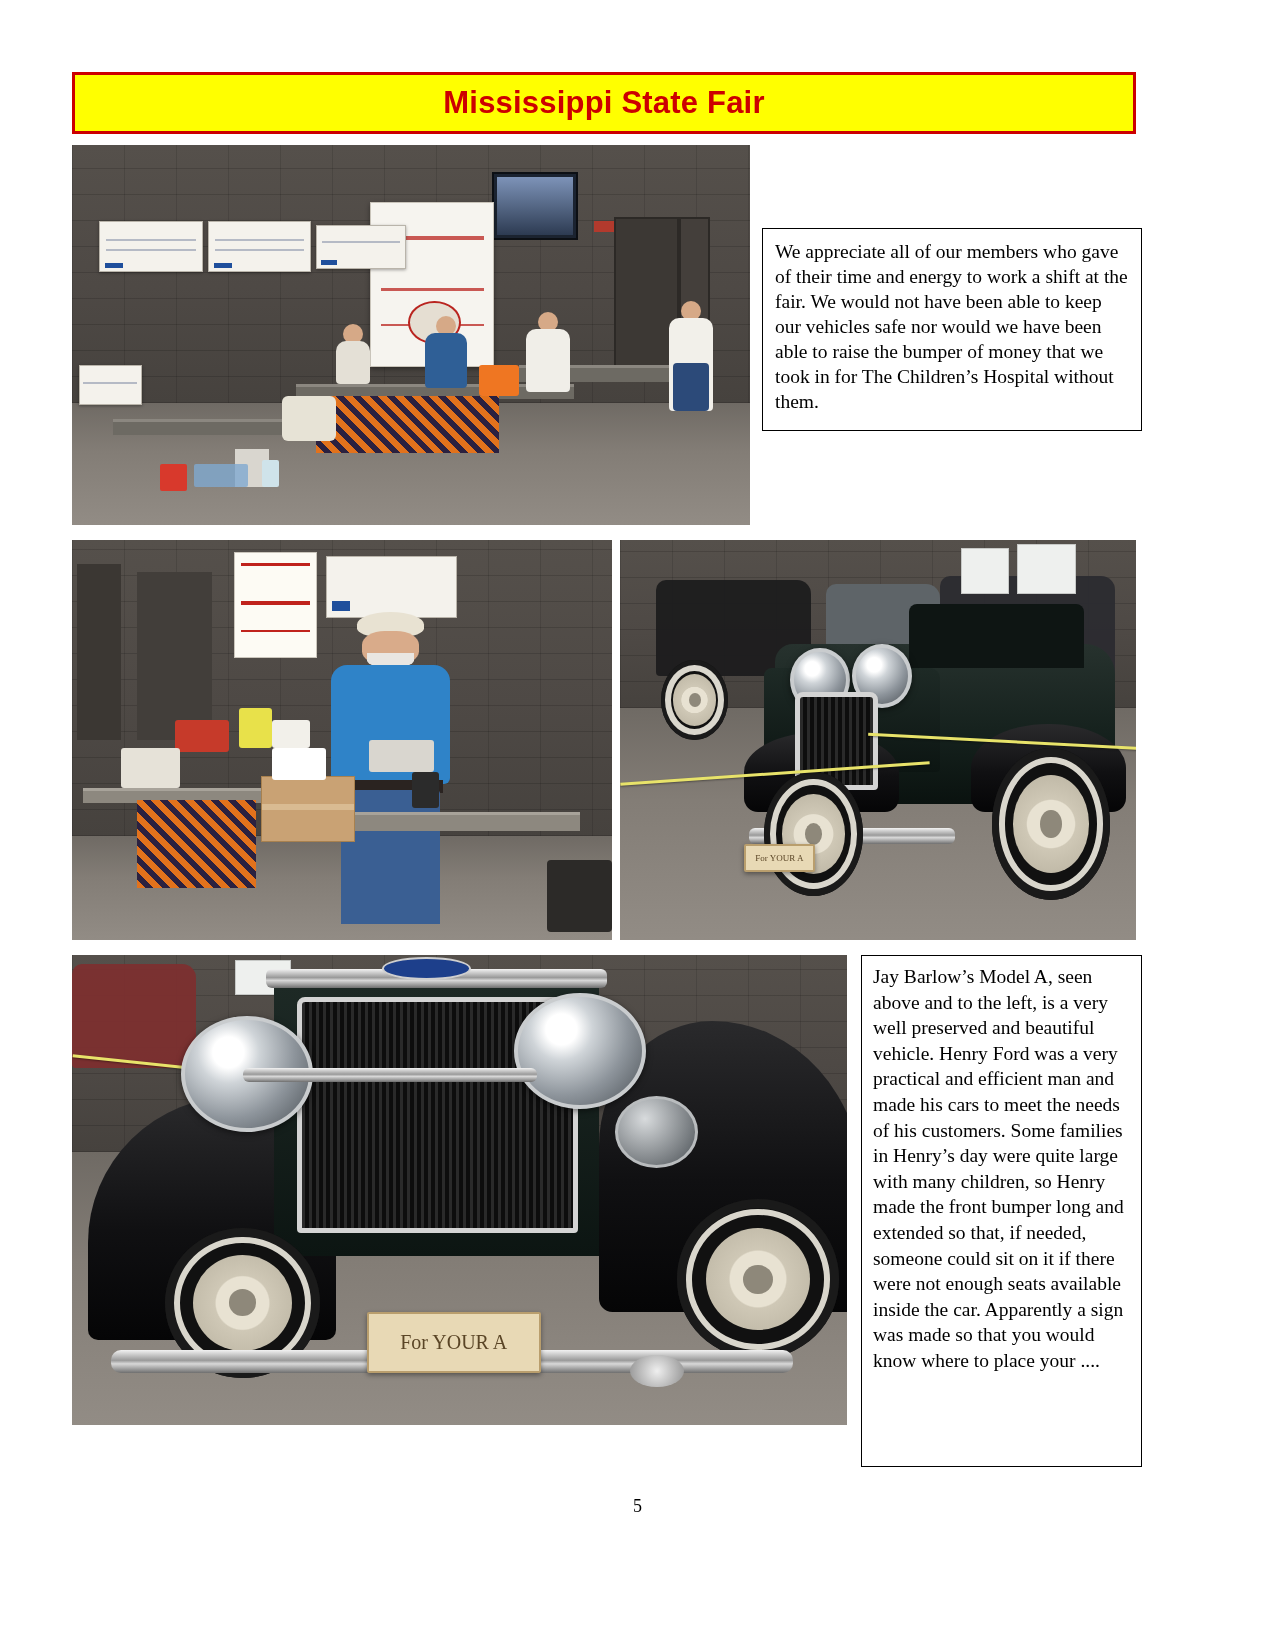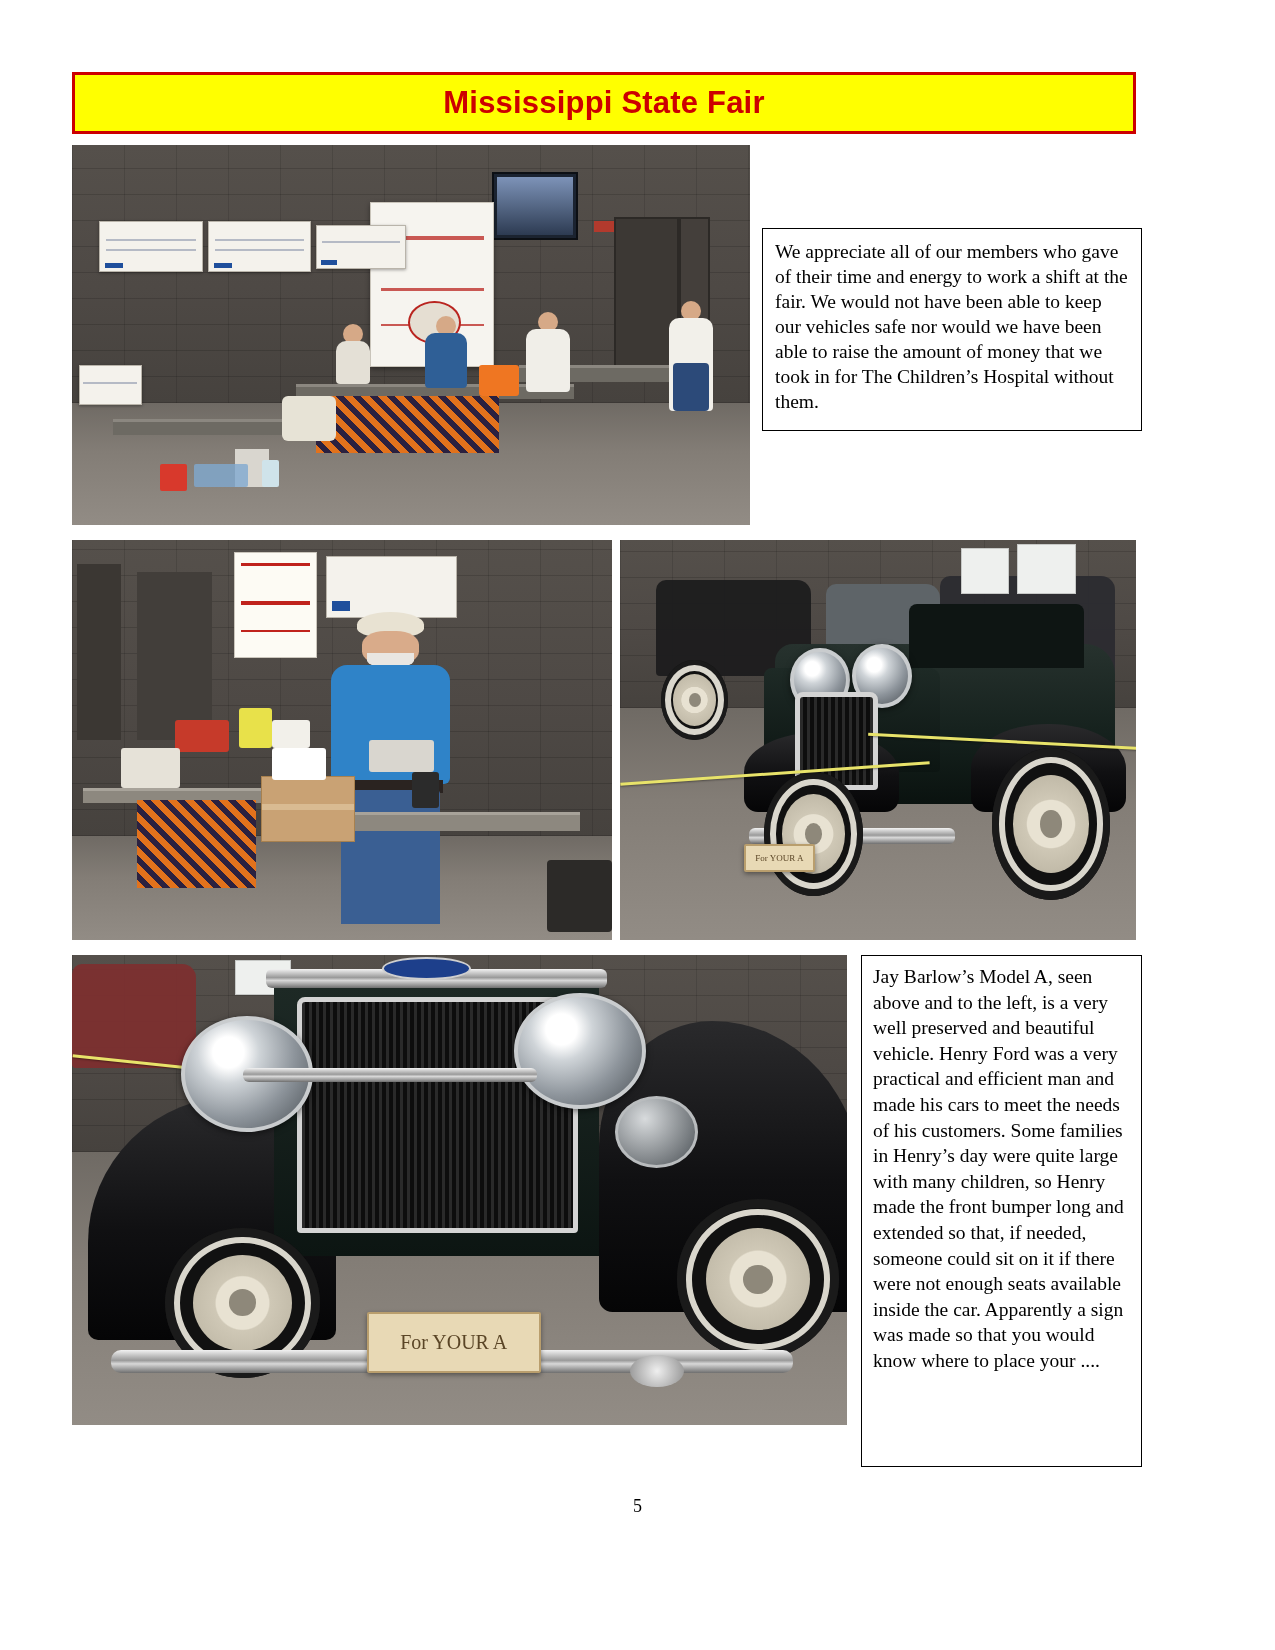--- a/index.html
+++ b/index.html
@@ -309,21 +309,21 @@
 
     <div class="p1-skel" style="left:31%;top:66%;width:8%;height:12%"></div>
     <div class="p1-cooler" style="left:60%;top:58%;width:6%;height:8%"></div>
     <div class="p1-bucket" style="left:24%;top:80%;width:5%;height:10%"></div>
     <div style="position:absolute;left:13%;top:84%;width:4%;height:7%;background:#d8392c;border-radius:2px"></div>
     <div style="position:absolute;left:18%;top:84%;width:8%;height:6%;background:#7fa9cf;opacity:.8;border-radius:2px"></div>
     <div style="position:absolute;left:28%;top:83%;width:2.5%;height:7%;background:#cfe3ea;border-radius:2px"></div>
   </div>
 </div>
 
-<div class="caption" id="caption1">We appreciate all of our members who gave of their time and energy to work a shift at the fair.  We would not have been able to keep our vehicles safe nor would we have been able to raise the amount of money that we took in for The Children’s Hospital without them.</div>
+<div class="caption" id="caption1">We appreciate all of our members who gave of their time and energy to work a shift at the fair.  We would not have been able to keep our vehicles safe nor would we have been able to raise the bumper of money that we took in for The Children’s Hospital without them.</div>
 
 <div class="photo" id="photo2">
   <div class="ph-inner">
     <div class="wall">
         <div class="blockpattern"></div>
       </div>
     <div class="floor"></div>
 
     <div class="p2-sign">
       <div class="rl" style="top:10%"></div>

